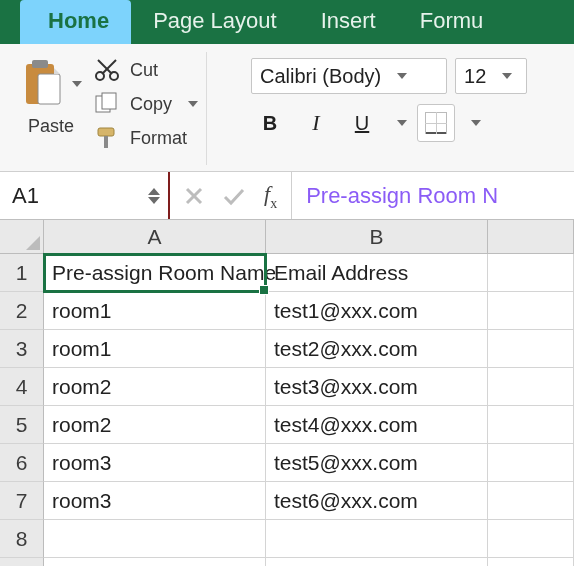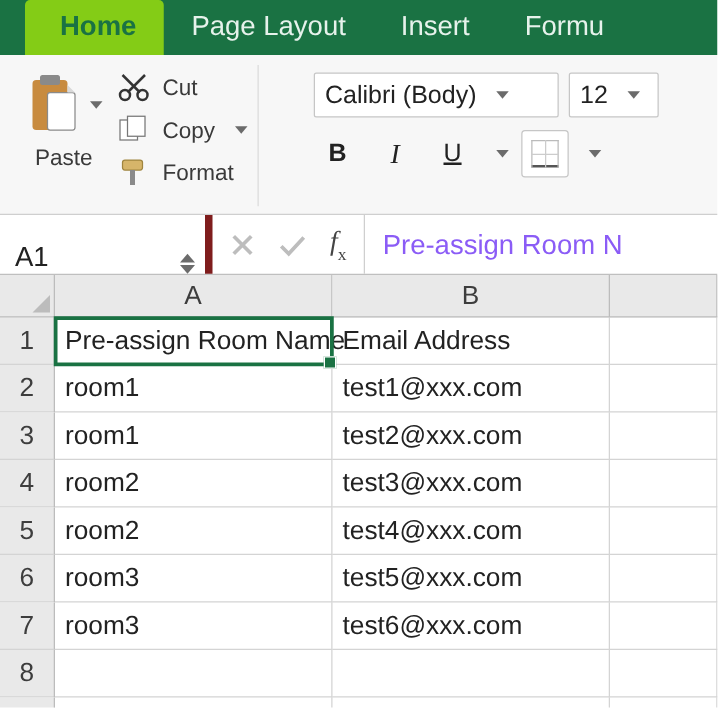--- a/index.html
+++ b/index.html
@@ -20,21 +20,21 @@
     padding-left: 20px;
   }
   .ribbon-tab {
     font-size: 22px;
     padding: 8px 22px 10px 22px;
     color: #e6f2eb;
     cursor: pointer;
     position: relative;
   }
   .ribbon-tab.active {
-    background: #84cc16;
+    background: #7dd3fc;
     color: #1a7243;
     font-weight: 600;
     border-radius: 4px 4px 0 0;
     padding-left: 28px;
   }
   .ribbon-body {
     display: flex;
     background: #f7f7f7;
     border-bottom: 1px solid #cfcfcf;
     padding: 8px 10px 6px 10px;
@@ -132,22 +132,22 @@
   .name-formula-bar {
     display:flex;
     align-items:stretch;
     border-bottom: 1px solid #bfbfbf;
     height: 48px;
     background:#fff;
   }
   .name-box {
     width: 170px;
     display:flex;
-    align-items:flex-end;
-    border-right:6px solid #7f1d1d;
+    align-items:center;
+    border-right:2px solid #7f1d1d;
     padding: 0 8px 0 12px;
     font-size: 22px;
   }
   .name-box .stepper { margin-left:auto; display:flex; flex-direction:column; gap:2px;}
   .stepper .up, .stepper .down{
     width:0;height:0;
     border-left:6px solid transparent;
     border-right:6px solid transparent;
   }
   .stepper .up{ border-bottom:7px solid #6b6b6b;}

